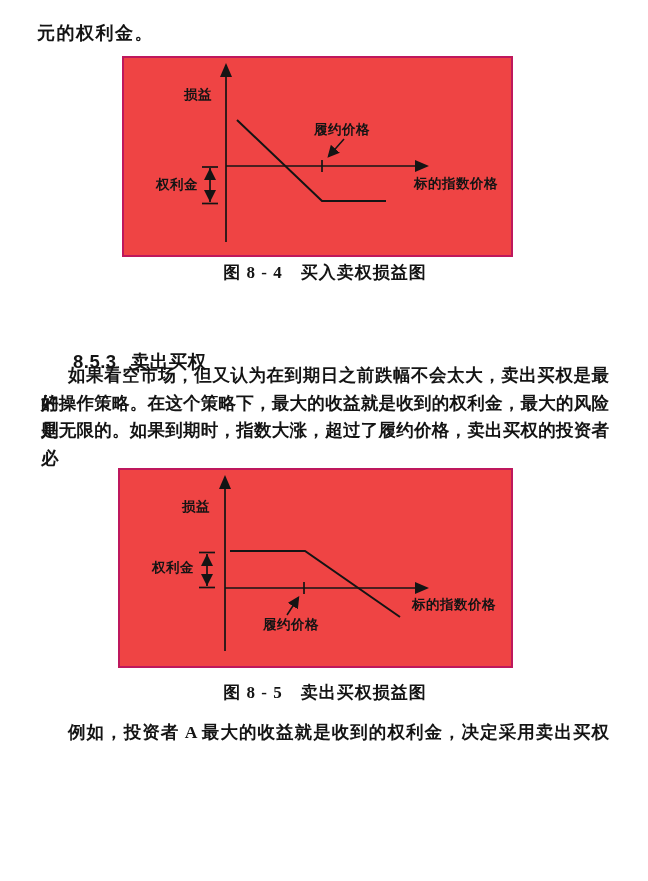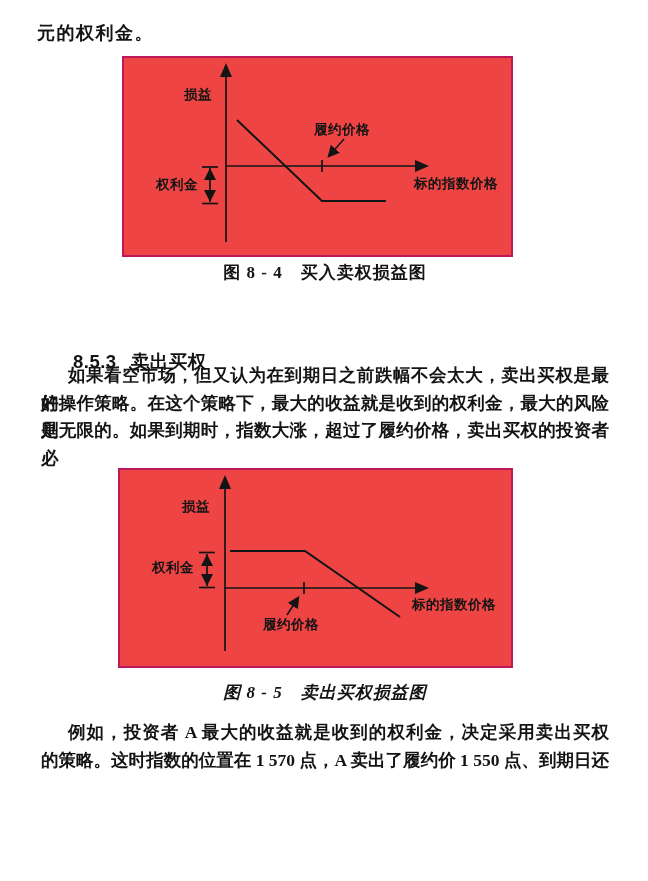--- a/index.html
+++ b/index.html
@@ -28,21 +28,21 @@
   #fig4-box { left: 122px; top: 56px; width: 391px; height: 201px; }
   #fig5-box { left: 118px; top: 468px; width: 395px; height: 200px; }
   .figure-box svg { position: absolute; left: 0; top: 0; }
 
   .caption {
     position: absolute; left: 41px; width: 568px;
     text-align: center;
     font-size: 17px; font-weight: 700; letter-spacing: 1px;
   }
   #caption4 { top: 261px; }
-  #caption5 { top: 681px; font-style: italic; }
+  #caption5 { top: 681px; }
 
   .heading {
     position: absolute; left: 73px; top: 305px;
     font-family: "Liberation Sans", "DejaVu Sans", sans-serif;
     font-size: 18.5px; font-weight: 700; letter-spacing: 0.5px; margin-top: 44px;
   }
   .heading .sec-num { margin-right: 14px; }
 
   .para {
     position: absolute; left: 41px; width: 568px;
@@ -147,16 +147,15 @@
       <text x="90" y="41" text-anchor="end">损益</text>
       <text x="171" y="159" text-anchor="middle">履约价格</text>
       <text x="74" y="102" text-anchor="end">权利金</text>
       <text x="292" y="139" text-anchor="start">标的指数价格</text>
     </svg>
   </div>
   <div class="caption" id="caption5">图 8 - 5　卖出买权损益图</div>
 
   <div class="para" id="para2">
     <div class="line fill ind">例如，投资者 A 最大的收益就是收到的权利金，决定采用卖出买权</div>
-    <div class="line fill">的策略。这时指数的位置在 1 570 点，A 卖出了履约价 1 550 点、到期日还</div>
   </div>
 
 </div>
 
 </body></html>

